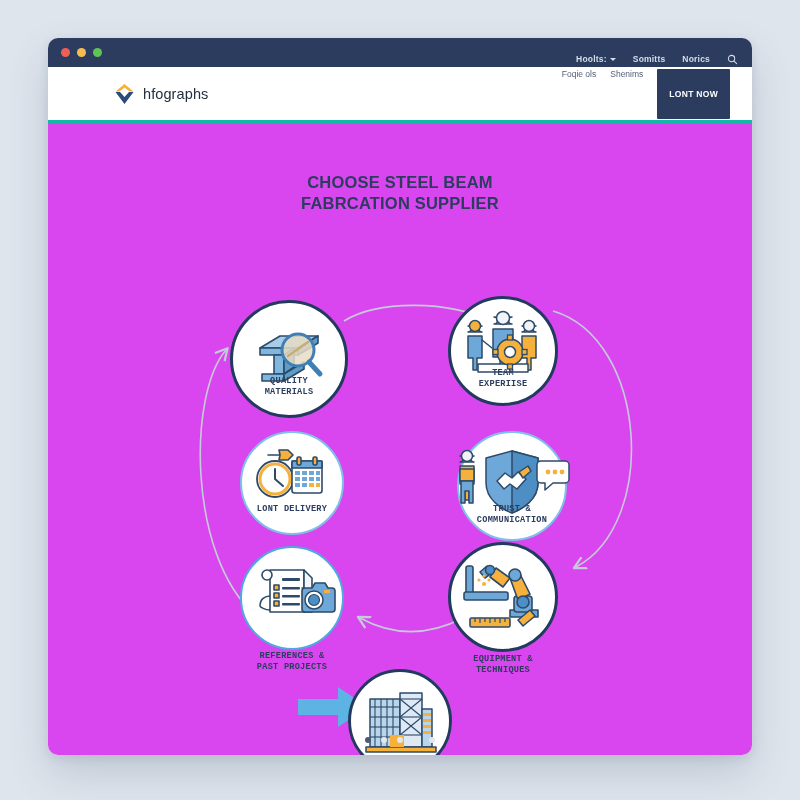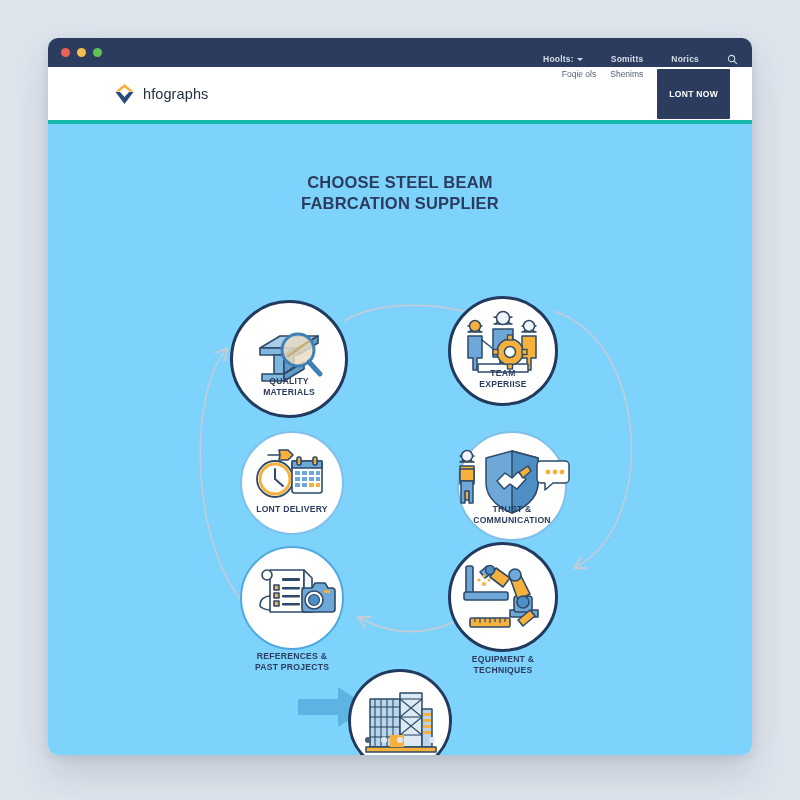--- a/index.html
+++ b/index.html
@@ -22,21 +22,21 @@
     display:flex;align-items:center;
   }
   .lights{position:absolute;left:13px;top:0;height:29px;display:flex;align-items:center;gap:7px;}
   .light{width:9px;height:9px;border-radius:50%;}
   .l-red{background:#ef5f56;}
   .l-yel{background:#f5bd4f;}
   .l-grn{background:#61c354;}
 
   .topnav{
     position:absolute;right:14px;top:0;height:42px;
-    display:flex;align-items:center;gap:28px;
+    display:flex;align-items:center;gap:17px;
   }
   .topnav .tn{
     color:#d6dce8;font-size:8.5px;font-weight:bold;letter-spacing:.2px;
     display:flex;align-items:center;gap:3px;white-space:nowrap;
     filter:blur(.25px);
   }
   .caret{
     width:0;height:0;border-left:3px solid transparent;border-right:3px solid transparent;
     border-top:3.5px solid #d6dce8;display:inline-block;margin-top:1px;
   }
@@ -54,42 +54,42 @@
 
   .hnav{position:absolute;right:22px;display:flex;align-items:flex-start;gap:14px;}
   .hnav .hn{font-size:8.5px;color:#53627a;white-space:nowrap;filter:blur(.3px);}
   .cta{
     background:#2b3c5e;color:#fff;font-size:8.5px;font-weight:bold;
     padding:20px 12px;letter-spacing:.3px;white-space:nowrap;
     border:none;border-radius:1px;filter:blur(.15px);
   }
 
   
-  .content{position:relative;height:635px;background:#7dd3fc;}
+  .content{position:relative;height:635px;background:#d946ef;}
 
   .page-title{
     position:absolute;left:0;right:0;top:48px;text-align:center;
     color:#2b3c5e;font-size:16.5px;font-weight:bold;line-height:21px;
     letter-spacing:.2px;
   }
   .page-title span{display:block;}
 
   .diagram{position:absolute;left:0;top:0;width:704px;height:635px;}
 
   
   .node{position:absolute;}
   .node .ring{
     position:absolute;left:0;top:0;border-radius:50%;background:#fff;
     box-sizing:border-box;
   }
   .node .ico{position:absolute;left:0;top:0;}
   .node .lbl{
     position:absolute;left:50%;transform:translateX(-50%);
     text-align:center;color:#2b3c5e;font-size:8.6px;font-weight:bold;
-    line-height:10.5px;letter-spacing:.25px;white-space:nowrap;
+    line-height:10.5px;letter-spacing:.25px;white-space:nowrap;font-family:Liberation Mono, monospace;
   }
   .lbl span{display:block;}
 
   .dots{
     position:absolute;left:0;right:0;bottom:16px;
     display:flex;justify-content:center;align-items:center;gap:10px;
   }
   .dot{width:6px;height:6px;border-radius:50%;background:#e3e7ee;}
   .dot.on{background:#4a5a79;}
 </style>

